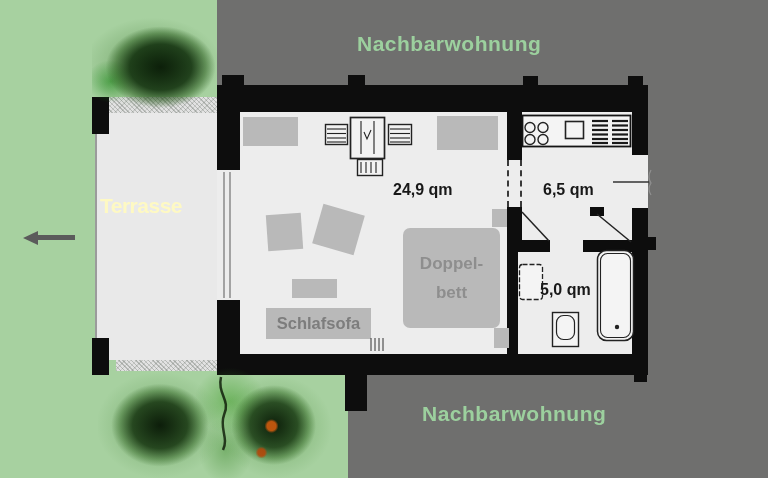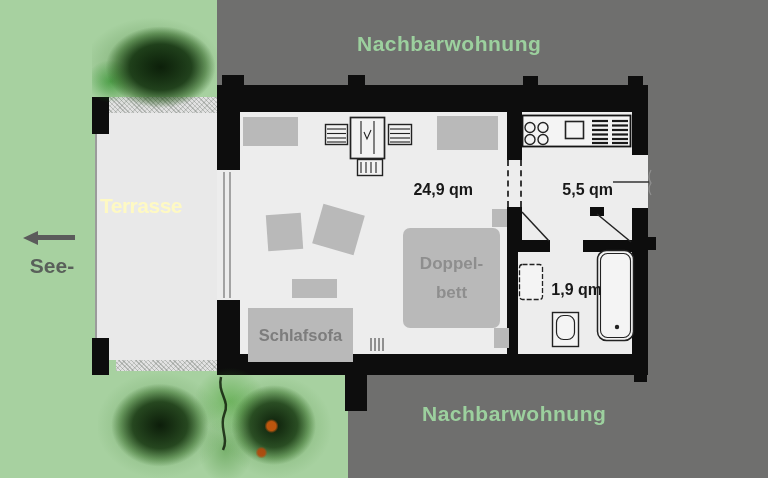--- a/index.html
+++ b/index.html
@@ -50,21 +50,21 @@
   #green-smear{
     background:
       radial-gradient(ellipse 55% 42% at 50% 30%, rgba(66,156,44,.55), rgba(66,156,44,0) 72%),
       radial-gradient(ellipse 40% 40% at 45% 75%, rgba(52,130,34,.4), rgba(52,130,34,0) 75%);
   }
   
   .neighbor-label{font-weight:bold;font-size:21px;color:#9cd09e;text-align:center;letter-spacing:.5px;}
   .entrance-label{font-weight:bold;font-size:19px;color:#92cf95;text-align:center;letter-spacing:1px;}
   .lakeside-label{font-weight:bold;font-size:21px;line-height:29px;color:#59605a;text-align:center;}
   .terrace-name{font-weight:bold;font-size:21px;letter-spacing:-.5px;color:#fef9c3;text-align:left;}
-  .area-label{font-weight:bold;font-size:16px;color:#181818;text-align:right;}
+  .area-label{font-weight:bold;font-size:16px;color:#181818;text-align:left;}
   .terrace-area{color:#3d3d3d;}
   #bed .furn-label{font-size:17px;line-height:21px;color:#8e8e8e;gap:8px;}
   #sofa .furn-label{font-size:16.5px;color:#7d7d7d;}
   
   #lake-arrow{display:flex;align-items:center;}
   #lake-arrow .head{width:0;height:0;border-right:15px solid #5b5b5b;border-top:7px solid transparent;border-bottom:7px solid transparent;}
   #lake-arrow .shaft{flex:1;height:5px;background:#5b5b5b;}
   svg{display:block;}
 </style>
 </head>
@@ -108,21 +108,21 @@
   <div class="abs furn" style="left:317px;top:209px;width:43px;height:41px;z-index:4;transform:rotate(16deg)"></div>
   <div class="abs furn" id="bed" style="left:403px;top:228px;width:97px;height:100px;z-index:4;border-radius:7px">
     <div class="furn-label" style="width:100%;height:100%">
       <span>Doppel-</span>
       <span>bett</span>
     </div>
   </div>
   <div class="abs furn" style="left:492px;top:209px;width:15px;height:18px;z-index:4"></div>
   <div class="abs furn" style="left:494px;top:328px;width:15px;height:20px;z-index:4"></div>
   <div class="abs furn" style="left:292px;top:279px;width:45px;height:19px;z-index:4"></div>
-  <div class="abs furn" id="sofa" style="left:248px;top:308px;width:105px;height:54px;z-index:4">
+  <div class="abs furn" id="sofa" style="left:266px;top:308px;width:105px;height:31px;z-index:4">
     <div class="furn-label" style="width:100%;height:100%">
       <span>Schlafsofa</span>
     </div>
   </div>
 
   <div class="abs tree" id="green-smear" style="left:185px;top:368px;width:90px;height:110px;z-index:4"></div>
 
   <svg class="abs" style="left:0;top:0;z-index:5;pointer-events:none" width="768" height="478" viewBox="0 0 768 478">
 
     <g stroke="#8a8a8a" stroke-width="1.5">
@@ -210,21 +210,20 @@
   <div class="abs tree" id="tree-bm" style="left:220px;top:372px;width:112px;height:106px;z-index:6"></div>
 
   <div class="abs neighbor-label" style="left:357px;top:32px;width:180px;z-index:7">Nachbarwohnung</div>
   <div class="abs neighbor-label" style="left:422px;top:402px;width:180px;z-index:7">Nachbarwohnung</div>
 
   <div class="abs" id="lake-arrow" style="left:23px;top:230px;width:52px;height:15px;z-index:7">
     <span class="head"></span>
     <span class="shaft"></span>
   </div>
   <div class="abs lakeside-label" style="left:12px;top:251px;width:80px;z-index:7">
-    <div>See-</div>
   </div>
 
   <div class="abs terrace-name" style="left:100px;top:194px;width:120px;z-index:7">Terrasse</div>
   <div class="abs area-label" style="left:393px;top:181px;width:80px;z-index:7">24,9 qm</div>
-  <div class="abs area-label" style="left:543px;top:181px;width:70px;z-index:7">5,5 qm</div>
-  <div class="abs area-label" style="left:540px;top:281px;width:62px;z-index:7">1,9 qm</div>
+  <div class="abs area-label" style="left:543px;top:181px;width:70px;z-index:7">6,5 qm</div>
+  <div class="abs area-label" style="left:540px;top:281px;width:62px;z-index:7">5,0 qm</div>
 
 </div>
 
 </body></html>

